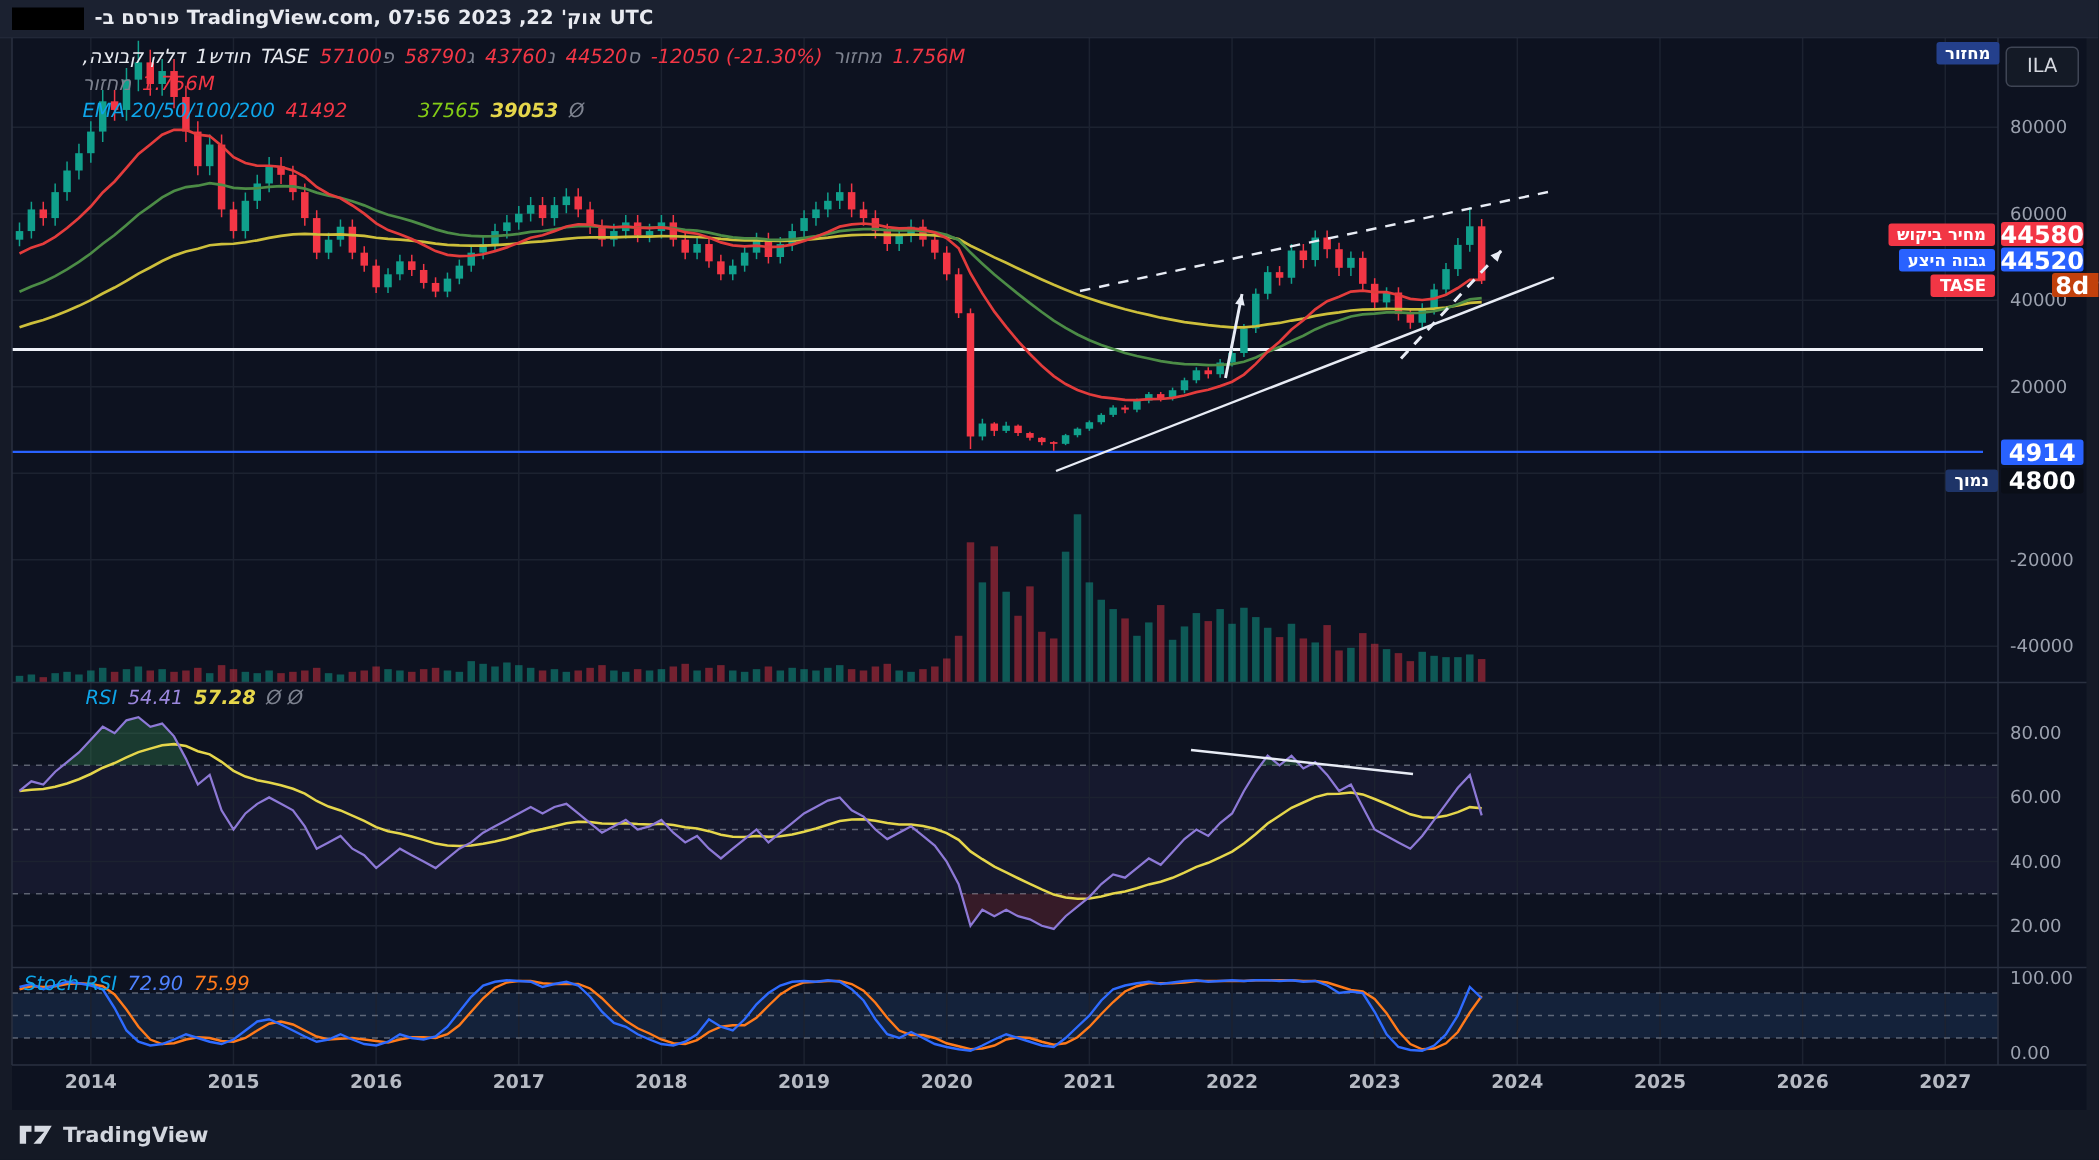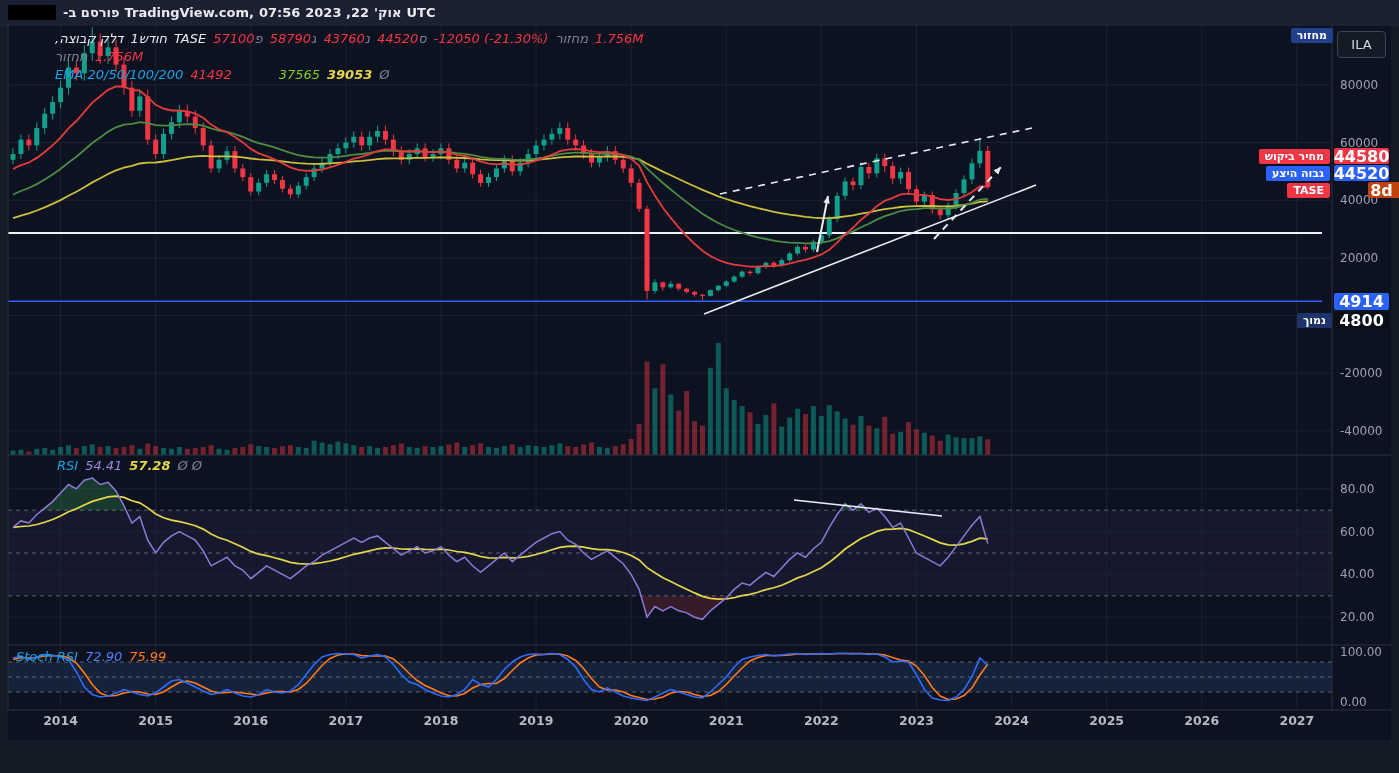--- a/index.html
+++ b/index.html
@@ -581,14 +581,21 @@
   <div class="axlabel" style="right:69px;top:166px;background:#2962ff;">גבוה היצע</div>
   <div class="axbox" style="left:1334px;top:165px;width:55px;height:16px;background:#2962ff;">44520</div>
 
   <div class="axlabel" style="right:69px;top:183px;background:#f23645;">TASE</div>
   <div class="axbox" style="left:1368px;top:182px;width:55px;height:16px;background:#c2410c;">8d 9h</div>
 
   <div class="axbox" style="left:1334px;top:293px;width:55px;height:17px;background:#2962ff;">4914</div>
   <div class="axlabel" style="right:67px;top:313px;background:#1e3468;">נמוך</div>
   <div class="axbox" style="left:1334px;top:312px;width:55px;height:17px;background:#0a0e17;">4800</div>
 
+  <div id="footer">
+    <svg width="22" height="15" viewBox="0 0 22 15">
+      <path d="M0 1.5 h8 v4 h-3.6 v8 h-4.4 z" fill="#d6dae2"></path>
+      <path d="M10 1.5 h11.5 l-7.2 12 h-5 l7.2-8 H10 z" fill="#d6dae2"></path>
+    </svg>
+    <span>TradingView</span>
+  </div>
 
 </div>
 
 </body></html>

